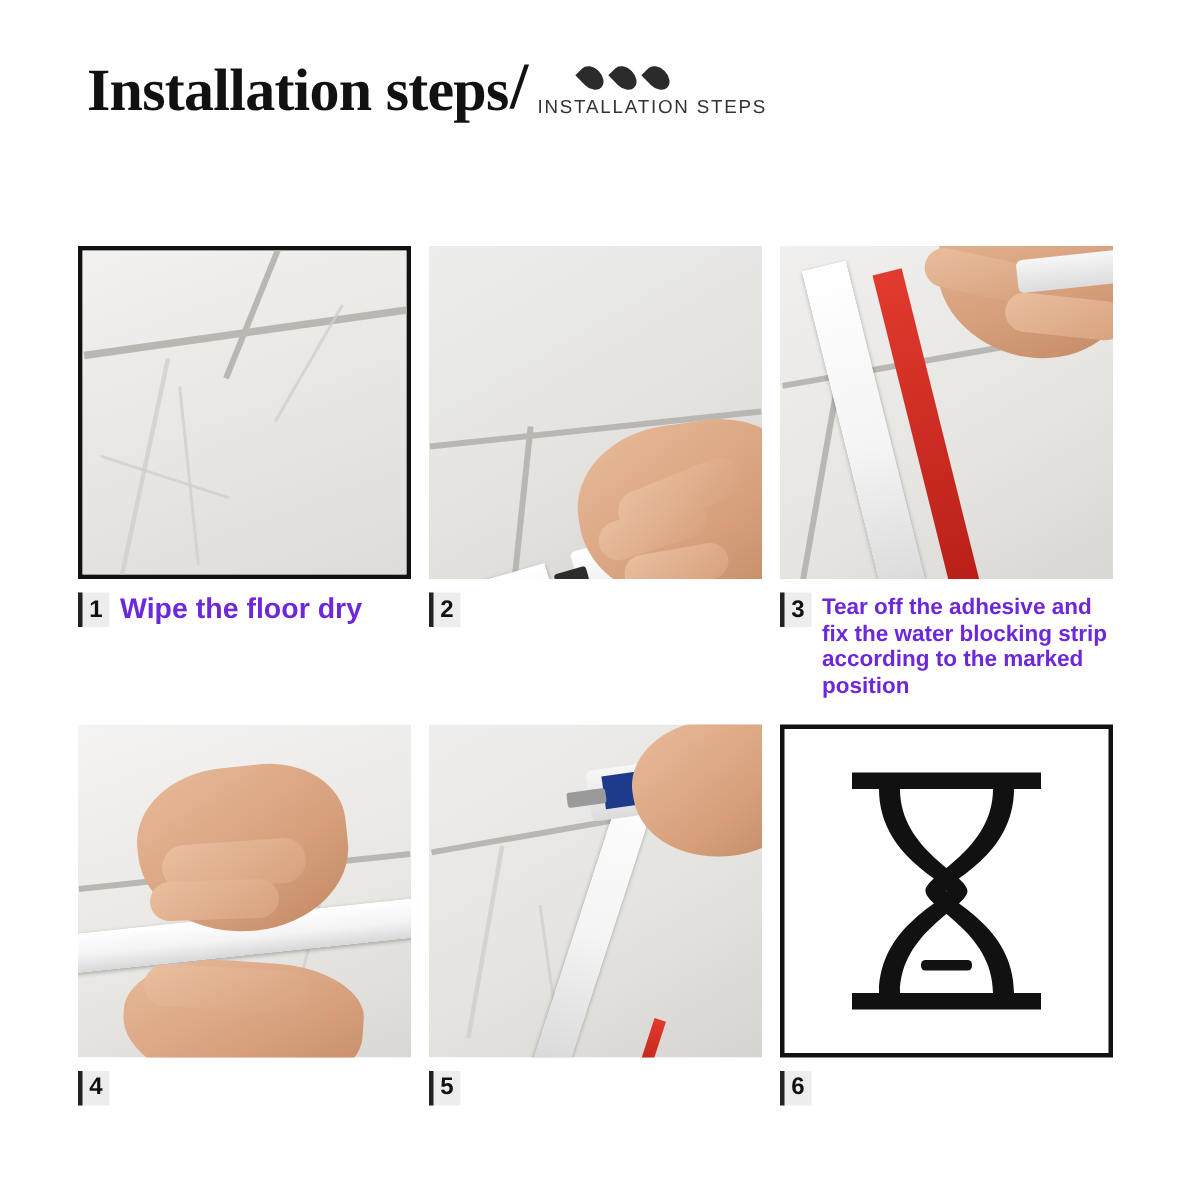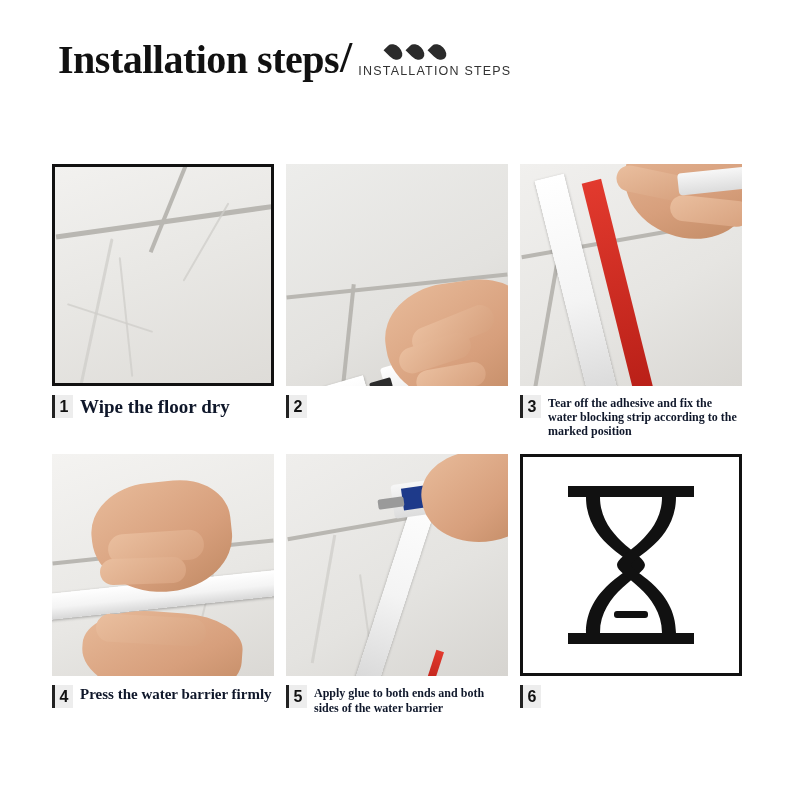--- a/index.html
+++ b/index.html
@@ -110,29 +110,29 @@
     border-left: 3px solid #222222;
     color: #111111;
     font-weight: bold;
     font-size: 16px;
     display: flex;
     align-items: center;
     justify-content: center;
     box-sizing: border-box;
   }
   .cap-text {
-    font-family: Liberation Serif, serif;
-    font-weight: bold;
-    color: #0f172a;
+    font-family: Liberation Sans, sans-serif;
+    font-weight: bold;
+    color: #6d28d9;
     line-height: 1.18;
     padding-top: 1px;
   }
   .cap-lg { font-size: 19px; }
   .cap-md { font-size: 15px; }
-  .cap-sm { font-size: 12px; }
+  .cap-sm { font-size: 15px; }
 
   
   .tile-bg {
     position: absolute;
     inset: 0;
     background: linear-gradient(160deg, #f2f1ef 0%, #e9e8e5 45%, #dedcd8 100%);
   }
   .marble-v {
     position: absolute;
     background: #cfcdc9;
@@ -301,21 +301,20 @@
       <div class="strip" style="left:-10px;top:128px;width:240px;height:26px;transform:rotate(-6deg);"></div>
 
       <div class="hand" style="left:40px;top:28px;width:140px;height:110px;transform:rotate(-6deg);"></div>
       <div class="finger" style="left:56px;top:78px;width:96px;height:30px;transform:rotate(-4deg);"></div>
       <div class="finger" style="left:48px;top:104px;width:86px;height:26px;transform:rotate(-2deg);"></div>
       <div class="hand" style="left:30px;top:158px;width:160px;height:86px;transform:rotate(4deg);"></div>
       <div class="finger" style="left:44px;top:162px;width:110px;height:28px;transform:rotate(3deg);"></div>
     </div>
     <div class="caption">
       <div class="num">4</div>
-      <div class="cap-text cap-md">Press the water barrier firmly</div>
     </div>
   </div>
 
   <div class="cell row2">
     <div class="photo">
       <div class="tile-bg" style="background:linear-gradient(150deg,#efeeec 0%,#e4e3e0 60%,#d6d4d0 100%);"></div>
       <div class="grout" style="left:0;top:64px;width:222px;height:4px;transform:rotate(-10deg);"></div>
       <div class="marble-v" style="left:36px;top:80px;width:3px;height:130px;transform:rotate(10deg);"></div>
       <div class="marble-v" style="left:80px;top:120px;width:2px;height:100px;transform:rotate(-8deg);"></div>
 
@@ -324,21 +323,20 @@
       <div class="tube" style="left:106px;top:22px;width:130px;height:34px;transform:rotate(-8deg);"></div>
       <div class="tube-label" style="left:116px;top:28px;width:94px;height:22px;transform:rotate(-8deg);">SIKA DEEP</div>
       <div class="pen-tip" style="left:92px;top:44px;width:26px;height:10px;transform:rotate(-8deg);background:#9a9a9a;"></div>
 
       <div class="hand" style="right:-34px;top:-4px;width:120px;height:92px;transform:rotate(-10deg);"></div>
 
       <div class="redtape" style="left:144px;top:196px;width:8px;height:40px;transform:rotate(18deg);"></div>
     </div>
     <div class="caption">
       <div class="num">5</div>
-      <div class="cap-text cap-sm">Apply glue to both ends and both sides of the water barrier</div>
     </div>
   </div>
 
   <div class="cell row2">
     <div class="photo hourglass-cell">
       <svg width="150" height="170" viewBox="0 0 150 170">
         <rect x="12" y="6" width="126" height="11" fill="#111111"></rect>
         <rect x="12" y="153" width="126" height="11" fill="#111111"></rect>
         <path d="M30 17 C30 62, 75 78, 75 85 C75 92, 30 108, 30 153
                  L44 153 C44 112, 89 96, 89 85 C89 74, 44 58, 44 17 Z" fill="#111111" transform="translate(0,0)"></path>

